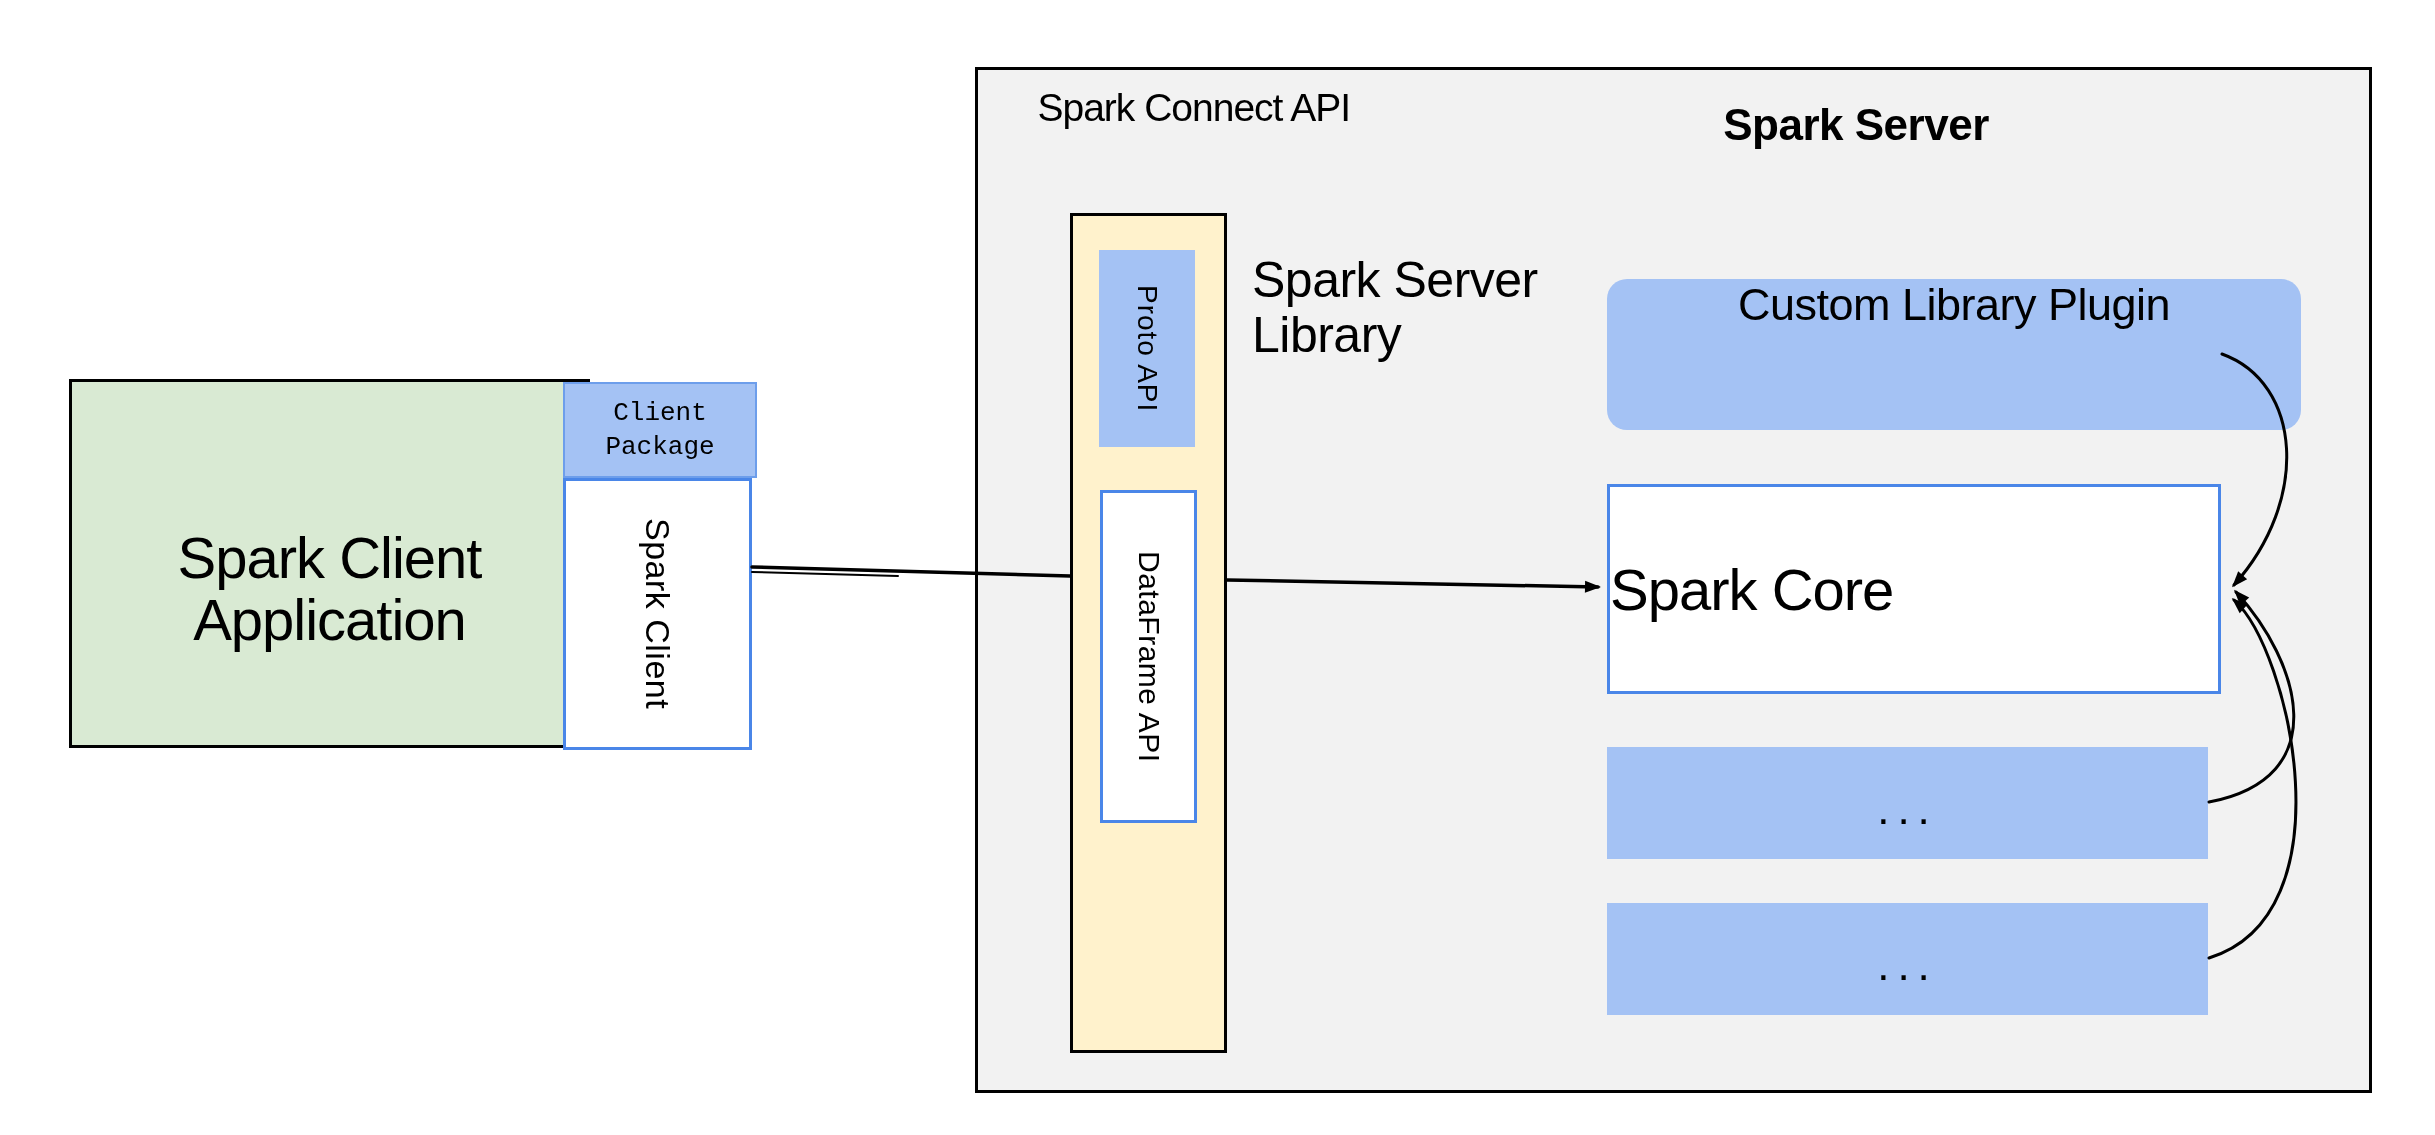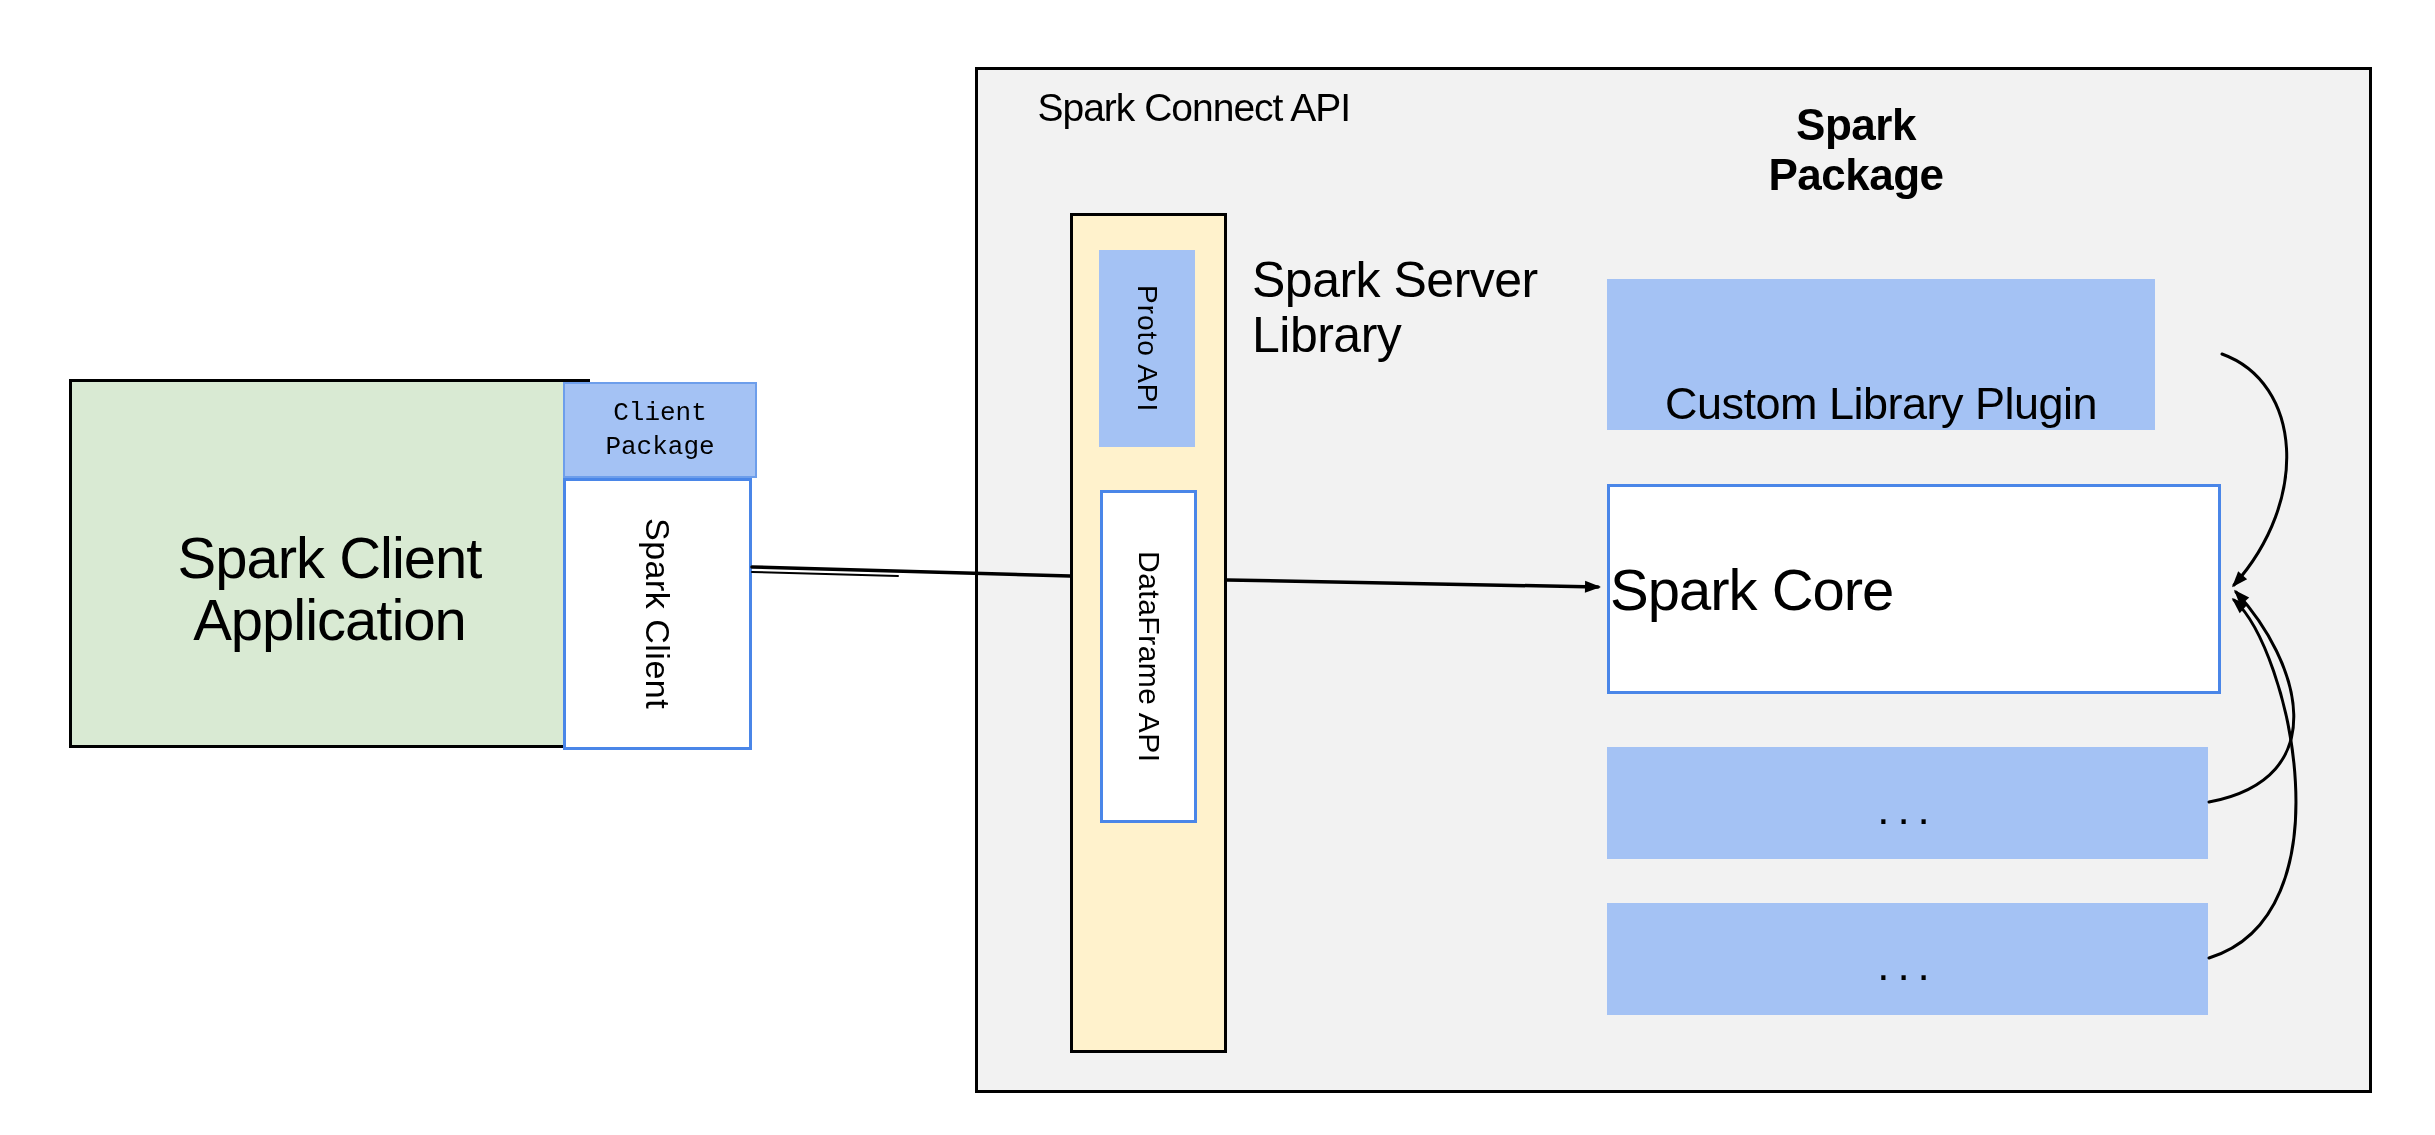--- a/index.html
+++ b/index.html
@@ -26,22 +26,22 @@
   .connect-title{left:980px;top:80px;width:370px;text-align:right;font-size:39px;line-height:56px;letter-spacing:-1px;z-index:4;}
   .proto-box{left:1099px;top:250px;width:96px;height:197px;background:#a4c2f4;
     display:flex;align-items:center;justify-content:center;z-index:4;}
   .proto-box .vtext{font-size:28px;letter-spacing:1px;}
   .dataframe-box{left:1100px;top:490px;width:97px;height:333px;background:#ffffff;border:3px solid #4a86e8;
     display:flex;align-items:center;justify-content:center;z-index:4;}
   .dataframe-box .vtext{font-size:30px;letter-spacing:0.5px;}
   .library-label{left:1252px;top:253px;width:290px;font-size:50px;line-height:55px;letter-spacing:-0.5px;z-index:4;}
   
   .server-title{left:1706px;top:100px;width:300px;text-align:center;font-size:44px;font-weight:bold;letter-spacing:-0.5px;z-index:4;}
-  .plugin-box{left:1607px;top:279px;width:548px;height:151px;background:#a4c2f4;
-    display:flex;align-items:flex-end;justify-content:center;font-size:45px;letter-spacing:-0.5px;z-index:4;}
+  .plugin-box{left:1607px;top:279px;width:694px;height:151px;background:#a4c2f4;
+    display:flex;align-items:flex-start;justify-content:center;font-size:45px;letter-spacing:-0.5px;z-index:4;border-radius:20px;}
   .core-box{left:1607px;top:484px;width:614px;height:210px;background:#ffffff;border:3px solid #4a86e8;
     display:flex;align-items:center;justify-content:flex-start;font-size:58px;letter-spacing:-1px;z-index:4;}
   .module-box{left:1607px;width:601px;height:112px;background:#a4c2f4;
     display:flex;align-items:center;justify-content:center;font-size:44px;letter-spacing:8px;z-index:4;}
   .module-box .dots{transform:translateY(6px);}
   .module-1{top:747px;}
   .module-2{top:903px;}
   
   .arrow-layer{left:0;top:0;width:2435px;height:1135px;z-index:6;pointer-events:none;}
 </style>
@@ -70,21 +70,21 @@
   <div class="abs proto-box">
     <span class="vtext">Proto API</span>
   </div>
 
   <div class="abs dataframe-box">
     <span class="vtext">DataFrame API</span>
   </div>
 
   <div class="abs library-label">Spark Server Library</div>
 
-  <div class="abs server-title">Spark Package</div>
+  <div class="abs server-title">Spark Server</div>
 
   <div class="abs plugin-box">
     <span>Custom Library Plugin</span>
   </div>
 
   <div class="abs core-box">
     <span>Spark Core</span>
   </div>
 
   <div class="abs module-box module-1">

